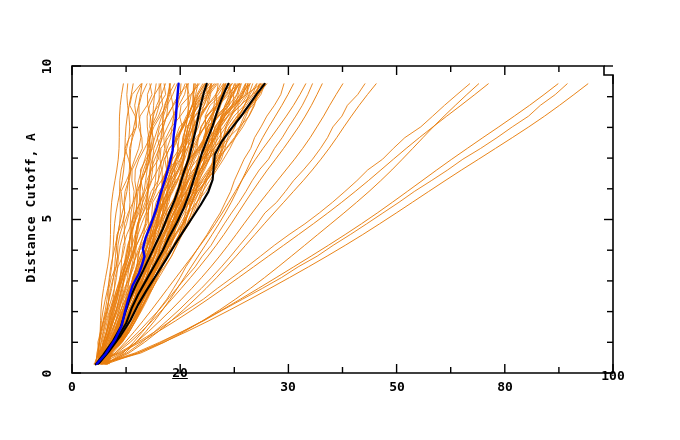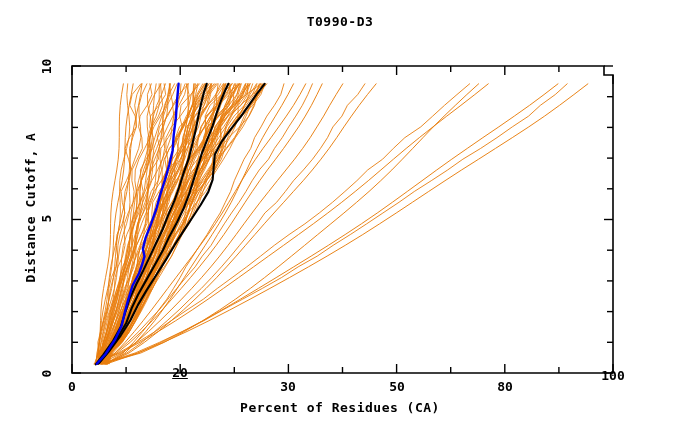--- a/index.html
+++ b/index.html
@@ -63,23 +63,21 @@
     text-align:center;
   }
 
   svg.canvas{position:absolute;left:0;top:0;width:680px;height:440px;}
 </style>
 </head>
 <body>
 
 <div id="plot-root">
 
-  <div class="title">T0990-D3</div>
-
-  <div class="xlabel">Percent of Residues (CA)</div>
+
 
   <div class="ylabel">Distance Cutoff, A</div>
 
   <div class="tick-label xtick-label" style="left:72px;top:379px;">0</div>
   <div class="tick-label xtick-label" style="left:180px;top:365px;text-decoration:underline;">20</div>
   <div class="tick-label xtick-label" style="left:288px;top:379px;">30</div>
   <div class="tick-label xtick-label" style="left:397px;top:379px;">50</div>
   <div class="tick-label xtick-label" style="left:505px;top:379px;">80</div>
   <div class="tick-label xtick-label" style="left:613px;top:368px;">100</div>
 

